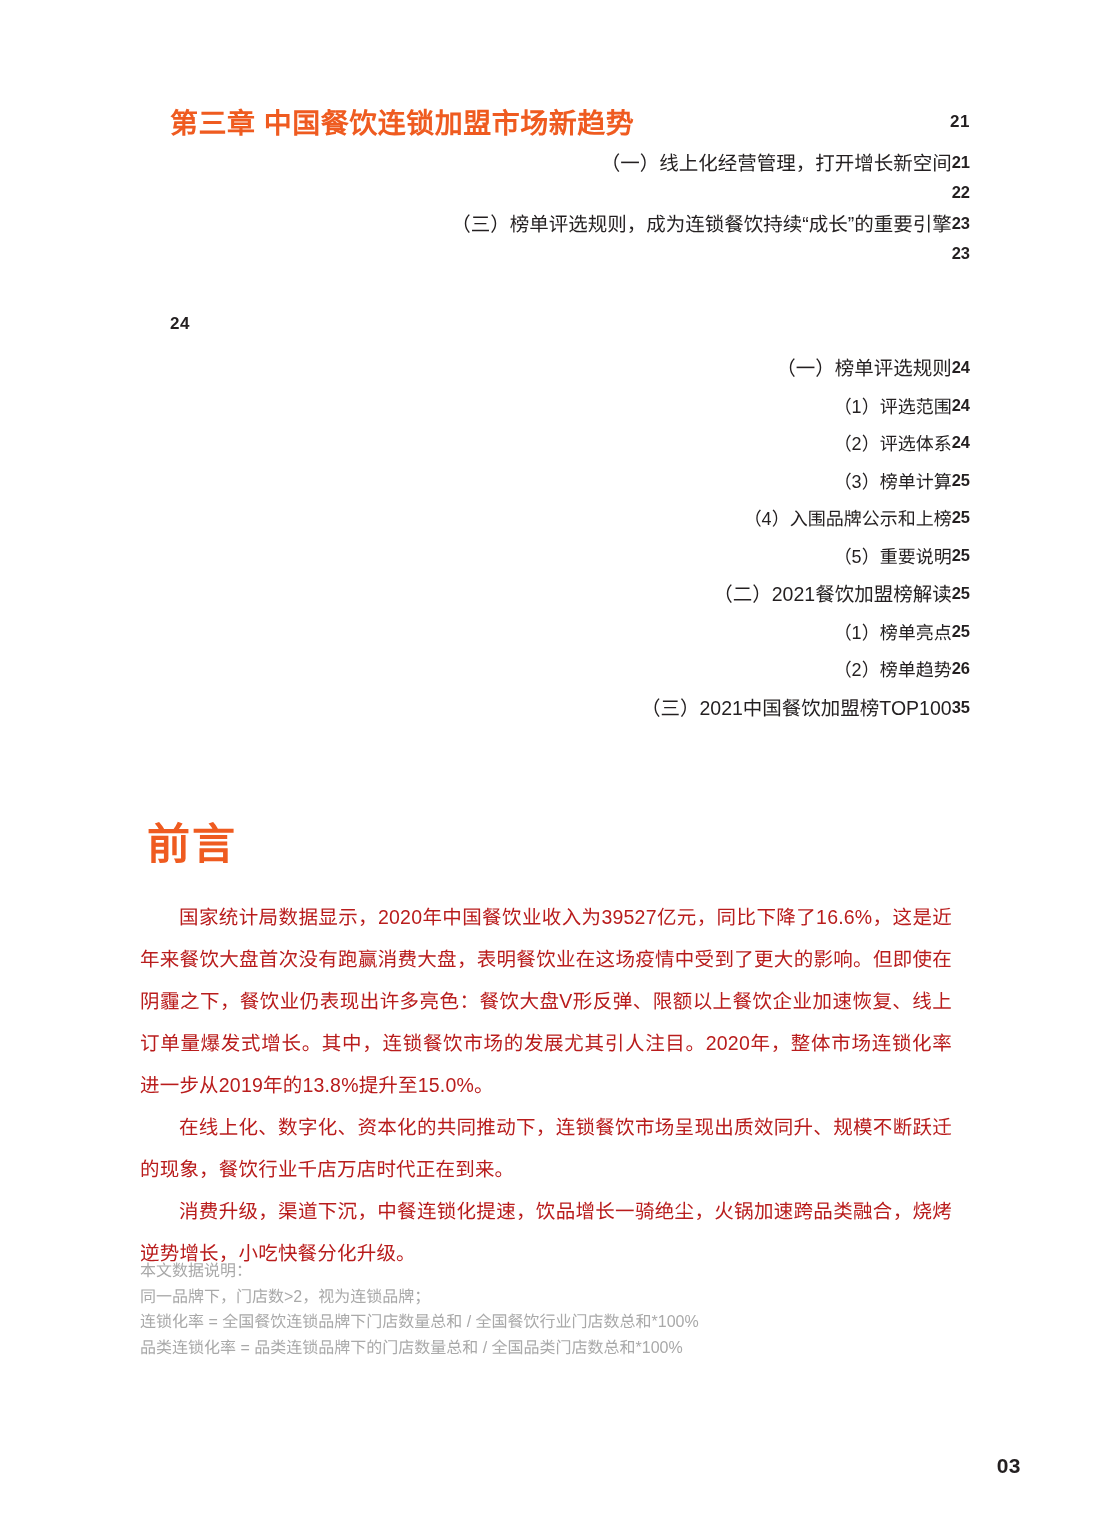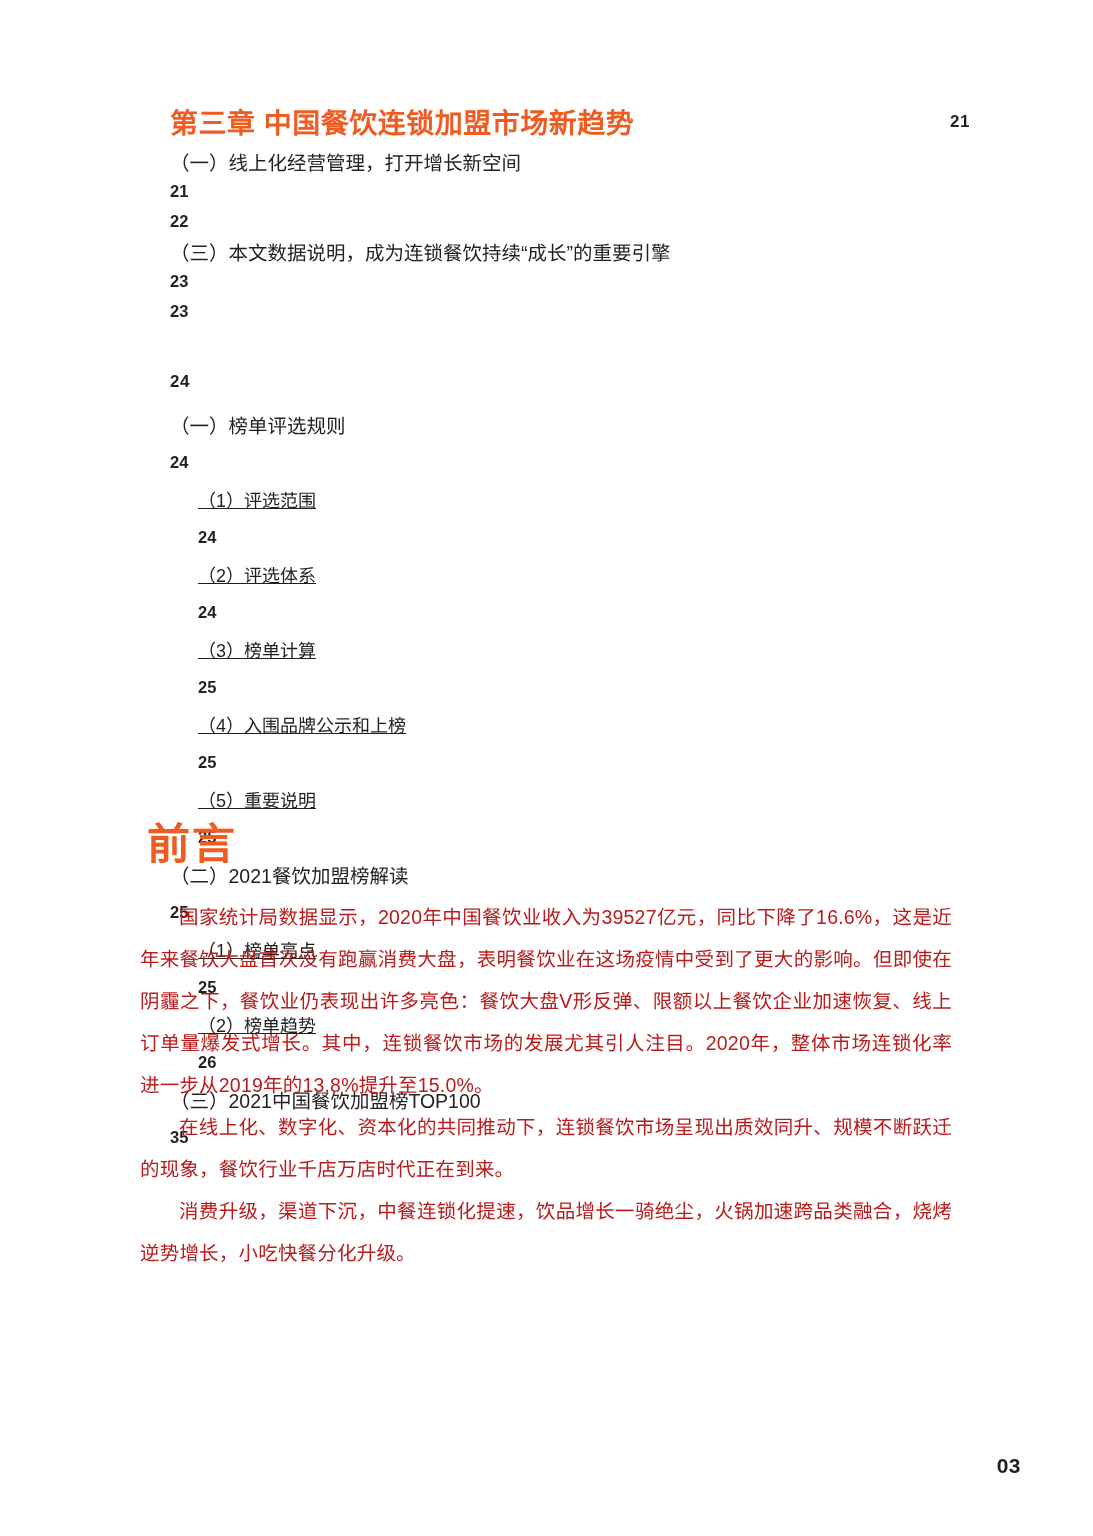--- a/index.html
+++ b/index.html
@@ -56,40 +56,39 @@
   }
 
   .toc-row {
     display: flex;
     align-items: baseline;
     justify-content: flex-end;
     font-size: 19.5px;
     font-weight: 500;
     color: #231f20;
     line-height: 30px;
-    flex-direction: column;
   }
   .toc-row .ttl { white-space: nowrap; }
   .toc-row .pg {
     font-size: 16.5px;
     font-weight: 700;
     position: relative;
     top: -2px;
   }
 
   
   .grp-dense .toc-row { line-height: 30px; }
   
   .grp-loose .toc-row { line-height: 37.5px; }
 
   .lvl3 {
     padding-left: 28px;
     font-size: 18px;
   }
-  .lvl3 .ttl { font-weight: 400; text-decoration: underline; }
+  .lvl3 .ttl { font-weight: 400; }
 
   .gap-chapters { height: 40px; }
 
   
   .preface {
     position: absolute;
     left: 140px;
     top: 818px;
     width: 812px;
   }
@@ -149,21 +148,21 @@
 
     <div class="grp-dense">
       <div class="toc-row">
         <span class="ttl">（一）线上化经营管理，打开增长新空间</span>
         <span class="pg">21</span>
       </div>
       <div class="toc-row">
         <span class="pg">22</span>
       </div>
       <div class="toc-row">
-        <span class="ttl">（三）本文数据说明，成为连锁餐饮持续“成长”的重要引擎</span>
+        <span class="ttl">（三）榜单评选规则，成为连锁餐饮持续“成长”的重要引擎</span>
         <span class="pg">23</span>
       </div>
       <div class="toc-row">
         <span class="pg">23</span>
       </div>
     </div>
 
     <div class="gap-chapters"></div>
 
     <div class="toc-chapter">
@@ -215,16 +214,22 @@
 
   </div>
 
   <div class="preface">
     <h1 class="preface-title">前言</h1>
     <p class="para">国家统计局数据显示，2020年中国餐饮业收入为39527亿元，同比下降了16.6%，这是近年来餐饮大盘首次没有跑赢消费大盘，表明餐饮业在这场疫情中受到了更大的影响。但即使在阴霾之下，餐饮业仍表现出许多亮色：餐饮大盘V形反弹、限额以上餐饮企业加速恢复、线上订单量爆发式增长。其中，连锁餐饮市场的发展尤其引人注目。2020年，整体市场连锁化率进一步从2019年的13.8%提升至15.0%。</p>
     <p class="para">在线上化、数字化、资本化的共同推动下，连锁餐饮市场呈现出质效同升、规模不断跃迁的现象，餐饮行业千店万店时代正在到来。</p>
     <p class="para">消费升级，渠道下沉，中餐连锁化提速，饮品增长一骑绝尘，火锅加速跨品类融合，烧烤逆势增长，小吃快餐分化升级。</p>
   </div>
 
+  <div class="footnote">
+    <div>本文数据说明：</div>
+    <div>同一品牌下，门店数&gt;2，视为连锁品牌；</div>
+    <div>连锁化率 = 全国餐饮连锁品牌下门店数量总和 / 全国餐饮行业门店数总和*100%</div>
+    <div>品类连锁化率 = 品类连锁品牌下的门店数量总和 / 全国品类门店数总和*100%</div>
+  </div>
 
   <div class="page-number">03</div>
 
 </div>
 
 </body></html>

